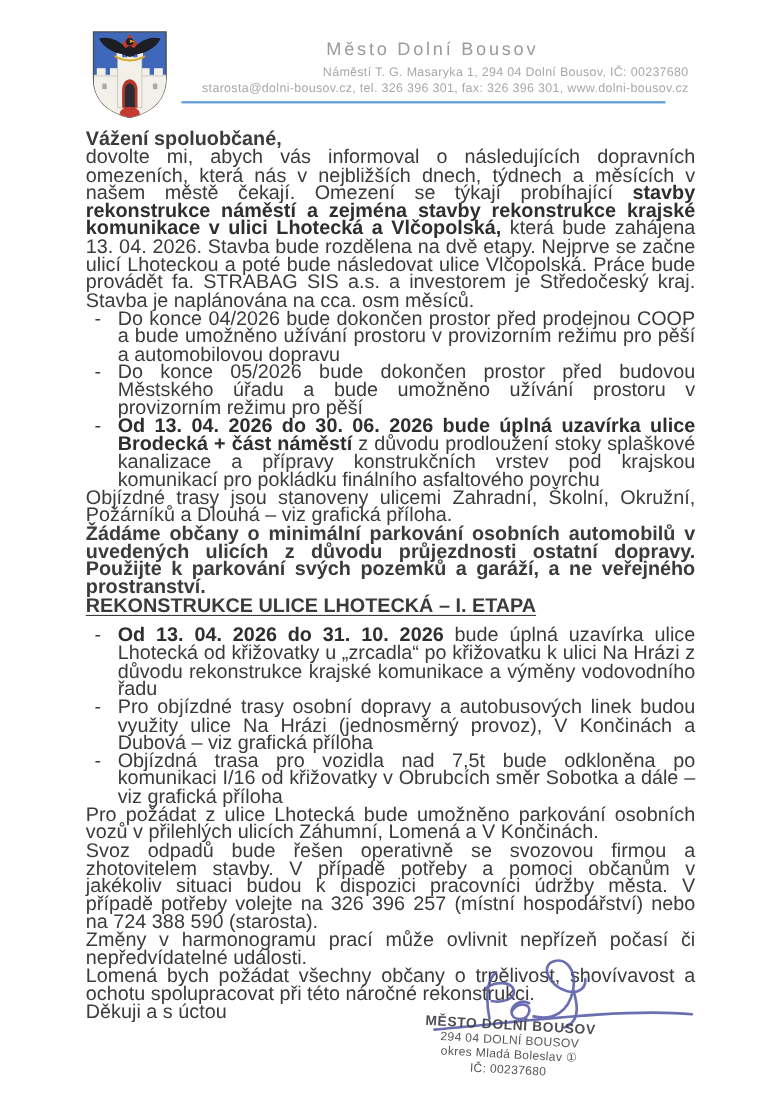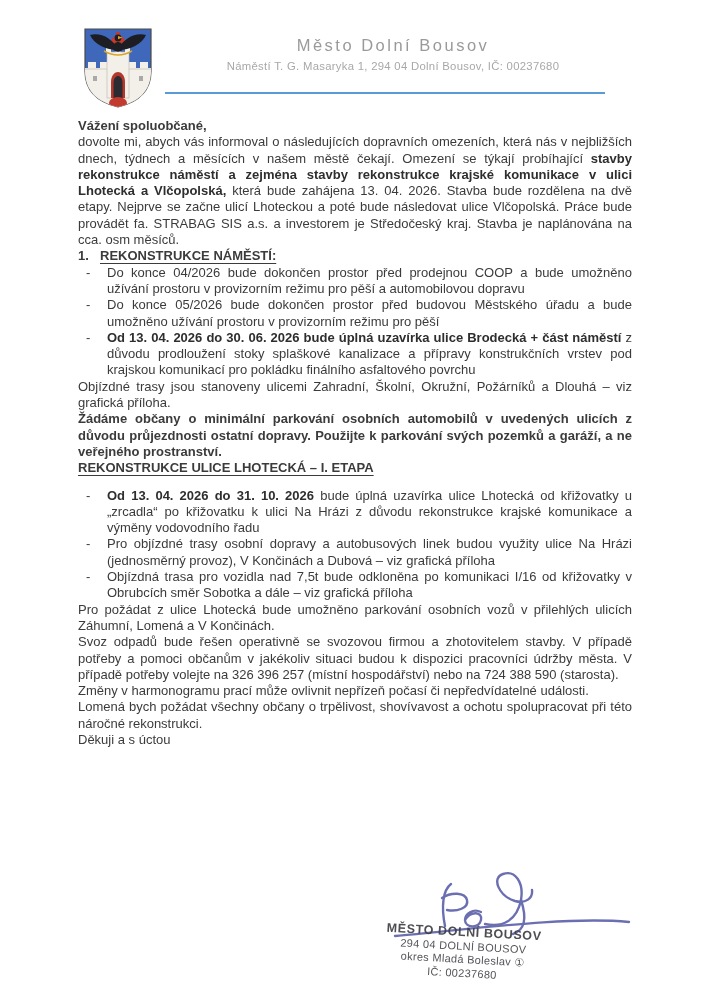--- a/index.html
+++ b/index.html
@@ -8,27 +8,27 @@
     width:710px;height:1005px;
     background:#ffffff;
     overflow:hidden;
     font-family:"Liberation Sans","DejaVu Sans",sans-serif;
     margin:0 auto;
   }
   
   .coat{position:absolute;left:80px;top:26px;}
   .head-text{position:absolute;left:160px;top:36px;width:466px;text-align:center;}
   .city-name{font-size:16.5px;letter-spacing:2.5px;color:#9a9a9a;font-weight:500;}
-  .addr-line{font-size:11.3px;color:#a8a8a8;letter-spacing:.3px;line-height:14.5px;}
+  .addr-line{font-size:11.3px;color:#a8a8a8;letter-spacing:.3px;line-height:14.5px;text-align:right;}
   .addr-line.first{margin-top:4px;}
   .divider{position:absolute;left:165px;top:92px;width:440px;height:2px;background:#5b9bd5;}
   
   .body-text{
     position:absolute;left:78px;top:118px;width:554px;
-    font-size:13px;line-height:16.3px;color:#3b3b3b;text-align:justify;
+    font-size:18px;line-height:16.3px;color:#3b3b3b;text-align:justify;
   }
   .body-text p{margin:0;}
   b,strong,.bold{font-weight:700;color:#2e2e2e;}
   .u{text-decoration:underline;text-decoration-thickness:1.3px;text-underline-offset:2.5px;}
   .salutation{font-weight:700;margin-bottom:13px;}
   .intro{margin-bottom:5px;}
   .s1-head{margin:6px 0 12px 20px;font-weight:700;text-align:left;}
   .s1-head .num{display:inline-block;width:22px;}
   .bullet{position:relative;padding-left:29px;}
   .bullet .marker{position:absolute;left:8px;}
@@ -86,30 +86,30 @@
       <path d="M 33,22 C 33,14 43,14 43,22 C 43,27 33,27 33,22 Z" fill="#1d1d24"></path>
       <circle cx="38" cy="12" r="3.4" fill="#1d1d24"></circle>
       <path d="M 38,10 l 4.5,1.6 l -4.5,1.6 Z" fill="#d9a520"></path>
       <path d="M 24,25 Q 38,33 52,25" fill="none" stroke="#d9a520" stroke-width="1.6"></path>
     </g>
   </svg>
 
   <div class="head-text">
     <div class="city-name">Město Dolní Bousov</div>
     <div class="addr-line first">Náměstí T. G. Masaryka 1, 294 04 Dolní Bousov, IČ: 00237680</div>
+    <div class="addr-line">starosta@dolni-bousov.cz, tel. 326 396 301, fax: 326 396 301, www.dolni-bousov.cz</div>
   </div>
   <div class="divider"></div>
 
   <main class="body-text">
 
     <p class="salutation">Vážení spoluobčané,</p>
 
     <p class="intro"><span>dovolte mi, abych vás informoval o následujících dopravních omezeních, která nás v nejbližších dnech, týdnech a měsících v našem městě čekají. Omezení se týkají probíhající </span><strong>stavby rekonstrukce náměstí a zejména stavby rekonstrukce krajské komunikace v ulici Lhotecká a Vlčopolská,</strong><span> která bude zahájena 13. 04. 2026. Stavba bude rozdělena na dvě etapy. Nejprve se začne ulicí Lhoteckou a poté bude následovat ulice Vlčopolská. Práce bude provádět fa. STRABAG SIS a.s. a investorem je Středočeský kraj. Stavba je naplánována na cca. osm měsíců.</span></p>
 
-    <p class="s1-head"><span class="num">1.</span><span class="u">REKONSTRUKCE NÁMĚSTÍ:</span></p>
 
     <div class="bullets">
       <div class="bullet">
         <span class="marker">-</span><strong></strong><span>Do konce 04/2026 bude dokončen prostor před prodejnou COOP a bude umožněno užívání prostoru v provizorním režimu pro pěší a automobilovou dopravu</span>
       </div>
       <div class="bullet">
         <span class="marker">-</span><strong></strong><span>Do konce 05/2026 bude dokončen prostor před budovou Městského úřadu a bude umožněno užívání prostoru v provizorním režimu pro pěší</span>
       </div>
       <div class="bullet">
         <span class="marker">-</span><strong>Od 13. 04. 2026 do 30. 06. 2026 bude úplná uzavírka ulice Brodecká + část náměstí</strong><span> z důvodu prodloužení stoky splaškové kanalizace a přípravy konstrukčních vrstev pod krajskou komunikací pro pokládku finálního asfaltového povrchu</span>

